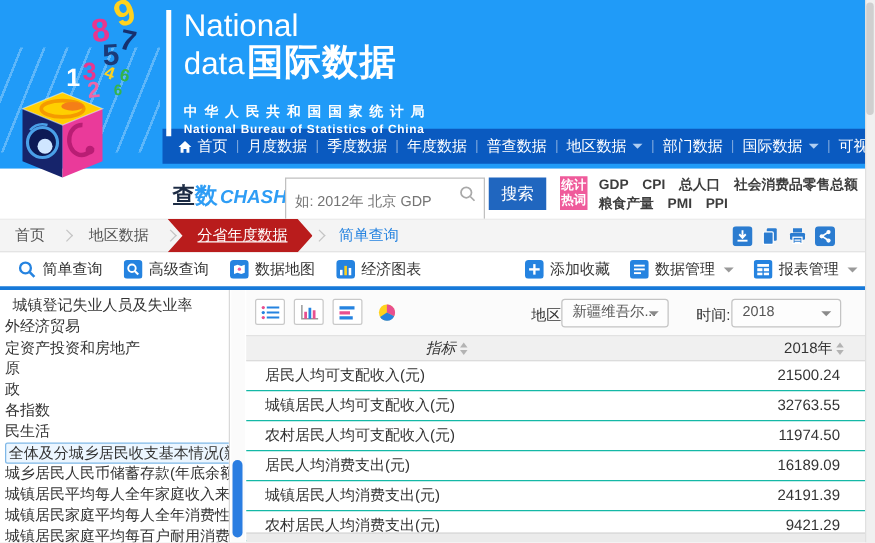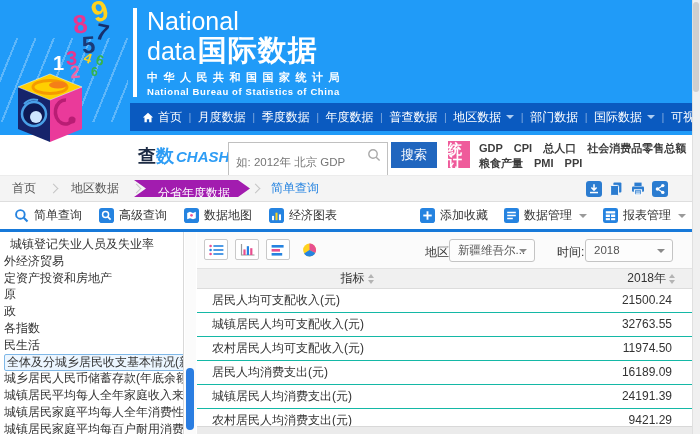--- a/index.html
+++ b/index.html
@@ -21,54 +21,54 @@
   .d6{left:96px;top:53px;font-size:14px;color:#35b44a;transform:rotate(10deg);}
   .d7{left:53px;top:53px;font-size:20px;color:#ffffff;}
   .d8{left:70px;top:63px;font-size:18px;color:#ef66a7;transform:rotate(-6deg);}
   .d9{left:91px;top:66px;font-size:12px;color:#35b44a;}
   .cube{position:absolute;left:14px;top:72px;}
 
   .brand{position:absolute;left:133px;top:8px;border-left:4px solid #fff;padding-left:10px;color:#fff;z-index:2;}
   .brand-l1{font-size:25px;line-height:27px;font-weight:400;}
   .brand-l2{font-size:25px;line-height:30px;display:flex;align-items:baseline;}
   .brand-l2 .cjk{font-size:29px;font-weight:bold;margin-left:2px;letter-spacing:1px;}
-  .brand-sub1{font-size:11px;font-weight:bold;letter-spacing:5.5px;margin-top:4px;}
+  .brand-sub1{font-size:11px;font-weight:bold;letter-spacing:5.5px;margin-top:16px;}
   .brand-sub2{font-size:9.5px;font-weight:bold;letter-spacing:.6px;margin-top:1px;}
 
   .nav{position:absolute;left:130px;top:103px;width:562px;height:28px;background:#0a5ac0;
        display:flex;align-items:center;padding-left:12px;box-sizing:border-box;color:#fff;font-size:12px;white-space:nowrap;}
   .nav-item{display:inline-flex;align-items:center;gap:4px;cursor:pointer;}
   .nav-sep{color:rgba(255,255,255,.45);margin:0 6.5px;font-size:11px;}
   .nav-caret{width:0;height:0;border-left:4px solid transparent;border-right:4px solid transparent;border-top:4px solid #aecdf2;margin-left:1px;}
 
   
   .search-row{position:absolute;left:0;top:135px;width:700px;height:40px;background:#fff;}
   .chashu{position:absolute;left:138px;top:9px;font-weight:800;white-space:nowrap;}
   .chashu .c1{font-size:18px;color:#1c2b44;}
   .chashu .c2{font-size:18px;color:#2e9df5;}
   .chashu .c3{font-size:15px;color:#2e9df5;font-style:italic;letter-spacing:0;margin-left:2px;}
   .search-box{position:absolute;left:228px;top:7px;width:160px;height:40px;border:1px solid #c0c0c0;box-sizing:border-box;background:#fff;}
   .search-box input{border:0;outline:none;width:130px;height:100%;padding:0 0 0 7px;font-size:11.5px;color:#555;background:transparent;
                     font-family:"Liberation Sans","DejaVu Sans",sans-serif;}
   .search-box .mag{position:absolute;right:6px;top:5px;}
   .search-btn{position:absolute;left:391px;top:7px;width:46px;height:26px;background:#2066bf;color:#fff;border:0;font-size:13px;cursor:pointer;
               font-family:"Liberation Sans","DejaVu Sans",sans-serif;}
-  .hot-badge{position:absolute;left:448px;top:6px;width:22px;height:27px;background:#ef5b9b;color:#fff;font-size:14px;font-weight:bold;
-             line-height:12px;text-align:left;padding-top:2px;box-sizing:border-box;}
+  .hot-badge{position:absolute;left:448px;top:6px;width:22px;height:27px;background:#ef5b9b;color:#fff;font-size:10px;font-weight:bold;
+             line-height:12px;text-align:center;padding-top:2px;box-sizing:border-box;}
   .hot-words{position:absolute;left:479px;top:6px;width:214px;font-size:11px;color:#3d3d3d;font-weight:bold;line-height:14.5px;}
   .hot-words .hw-row{display:flex;gap:11px;flex-wrap:nowrap;}
   .hot-word{cursor:pointer;white-space:nowrap;}
 
   
   .crumbs{position:absolute;left:0;top:175px;width:700px;height:27px;background:#f4f4f4;border-top:1px solid #ececec;
           border-bottom:1px solid #dedede;box-sizing:border-box;display:flex;align-items:center;font-size:12px;color:#555;}
   .crumb-item{padding:0 12px;cursor:pointer;}
   .chev{width:6px;height:6px;border-top:1px solid #c4c4c4;border-right:1px solid #c4c4c4;transform:rotate(45deg);margin:0 2px;}
-  .tab-active{height:17px;line-height:27px;background:#a21caf;color:#fff;padding:0 20px 0 24px;margin-left:-8px;cursor:pointer;
-              clip-path:polygon(0 0,calc(100% - 12px) 0,100% 50%,calc(100% - 12px) 100%,0 100%,12px 50%);}
+  .tab-active{height:27px;line-height:27px;background:#b91c1c;color:#fff;padding:0 20px 0 24px;margin-left:-8px;cursor:pointer;
+              clip-path:polygon(0 0,calc(100% - 12px) 0,100% 50%,calc(100% - 12px) 100%,0 100%,12px 50%);text-decoration:underline;}
   .crumb-link{color:#2583e0;padding:0 10px;cursor:pointer;}
   .crumb-actions{position:absolute;right:32px;top:5px;display:flex;gap:6px;}
   .crumb-actions .act{cursor:pointer;display:inline-flex;}
 
   
   .toolbar{position:absolute;left:0;top:202px;width:700px;height:27px;background:#fff;display:flex;align-items:center;font-size:12px;color:#333;}
   .tool-left{display:flex;align-items:center;gap:17px;margin-left:14px;}
   .tool-right{position:absolute;right:14px;display:flex;align-items:center;gap:16px;}
   .tool-item{display:inline-flex;align-items:center;gap:5px;cursor:pointer;white-space:nowrap;}
   .tool-caret{width:0;height:0;border-left:4px solid transparent;border-right:4px solid transparent;border-top:4px solid #9a9a9a;margin-left:2px;}
@@ -95,21 +95,21 @@
   .f-label.time{left:360px;}
   .select{position:absolute;top:0;height:23px;border:1px solid #c4c4c4;border-radius:3px;background:#fdfdfd;box-sizing:border-box;
           font-size:11.5px;color:#555;line-height:21px;padding-left:8px;cursor:pointer;}
   .select.region{left:252px;width:86px;}
   .select.time{left:388px;width:88px;}
   .sel-caret{position:absolute;right:7px;top:9px;width:0;height:0;border-left:4px solid transparent;border-right:4px solid transparent;border-top:4px solid #8a8a8a;}
 
   .table{position:absolute;left:0;top:36px;width:100%;}
   .t-head{height:21px;background:#f0f0f0;border-top:1px solid #e2e2e2;border-bottom:1px solid #dcdcdc;box-sizing:border-box;
           position:relative;font-size:12px;color:#333;line-height:19px;}
-  .t-head .h-ind{position:absolute;left:0;width:320px;text-align:center;}
+  .t-head .h-ind{position:absolute;left:0;width:320px;text-align:center;font-style:italic;}
   .t-head .h-val{position:absolute;right:17px;}
   .sort{display:inline-block;vertical-align:middle;margin-left:3px;}
   .sort i{display:block;width:0;height:0;border-left:3.5px solid transparent;border-right:3.5px solid transparent;}
   .sort .up{border-bottom:4px solid #b3b3b3;margin-bottom:1.5px;}
   .sort .dn{border-top:4px solid #b3b3b3;}
   .t-row{height:23px;line-height:23px;border-bottom:1px solid #14b8a6;position:relative;font-size:12px;color:#333;}
   .t-ind{position:absolute;left:15px;}
   .t-val{position:absolute;right:20px;}
   .h-scroll{position:absolute;left:197px;top:426px;width:503px;height:8px;background:#ebebeb;border-top:1px solid #d8d8d8;box-sizing:border-box;}
 

